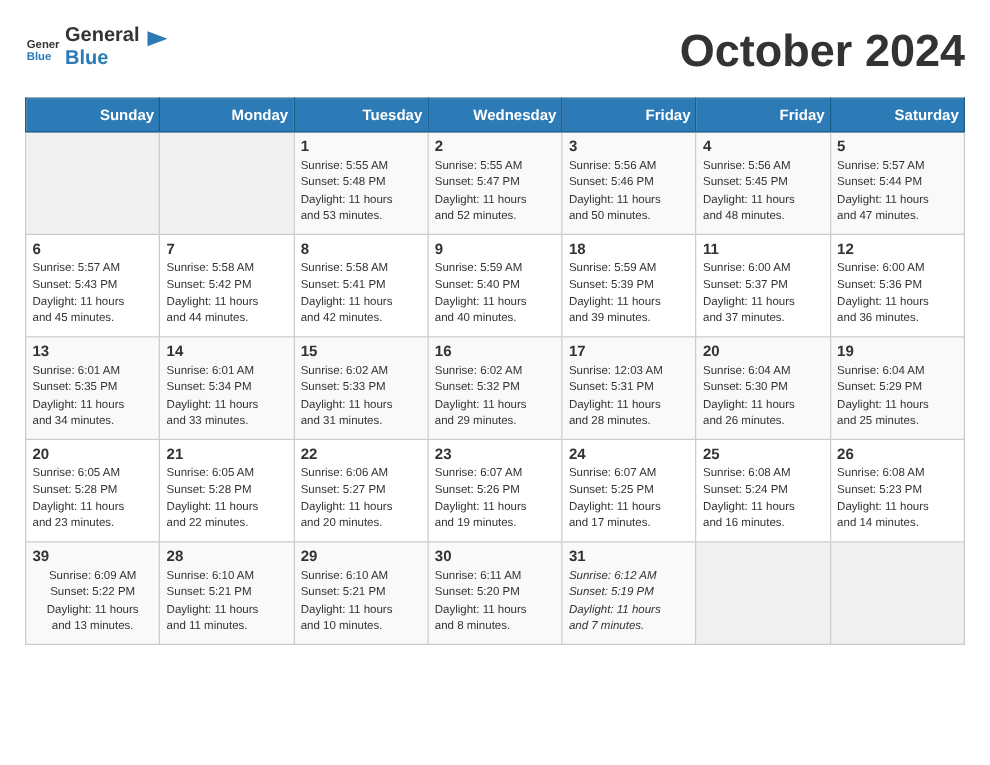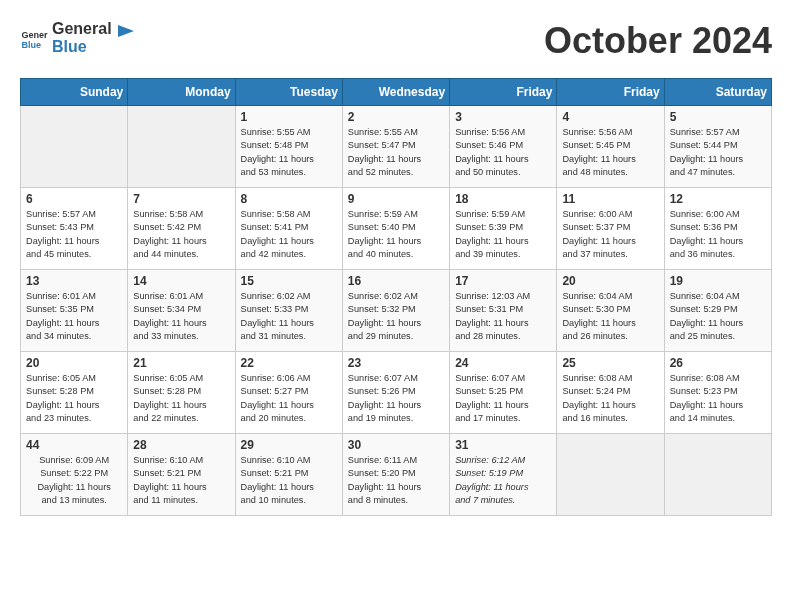--- a/index.html
+++ b/index.html
@@ -299,21 +299,21 @@
         <td>
           <div class="day-number">26</div>
           <div class="day-info" style="white-space: pre-line;">Sunrise: 6:08 AM
 Sunset: 5:23 PM
 Daylight: 11 hours
 and 14 minutes.</div>
         </td>
       </tr>
       <tr>
         <td>
-          <div class="day-number">44</div>
+          <div class="day-number">39</div>
           <div class="day-info" style="white-space: pre-line; text-align: center;">Sunrise: 6:09 AM
 Sunset: 5:22 PM
 Daylight: 11 hours
 and 13 minutes.</div>
         </td>
         <td>
           <div class="day-number">28</div>
           <div class="day-info" style="white-space: pre-line;">Sunrise: 6:10 AM
 Sunset: 5:21 PM
 Daylight: 11 hours

